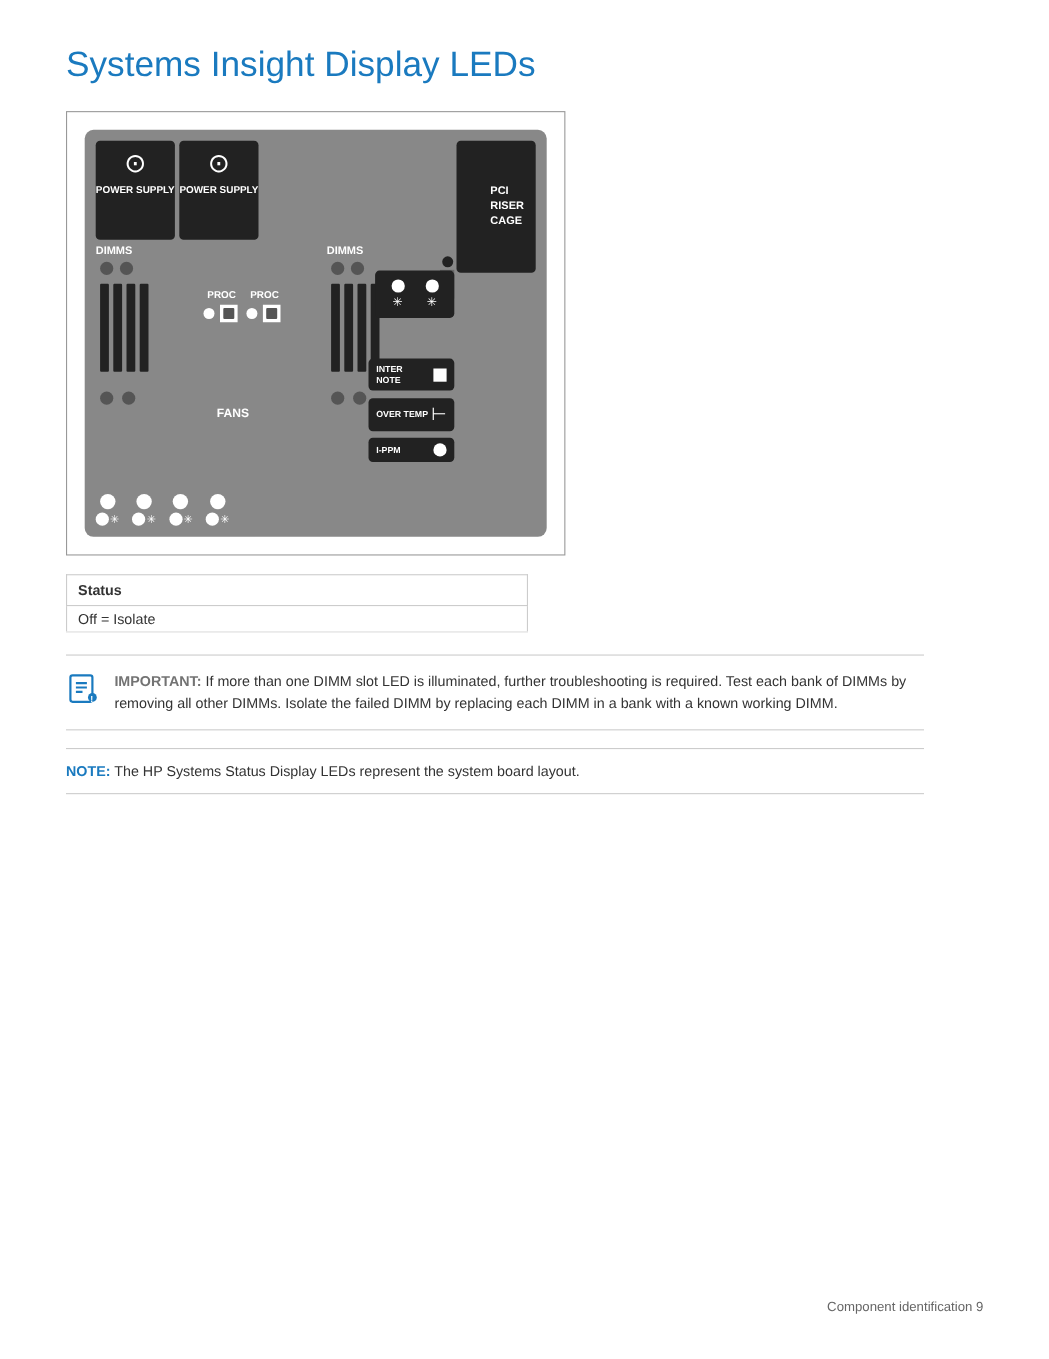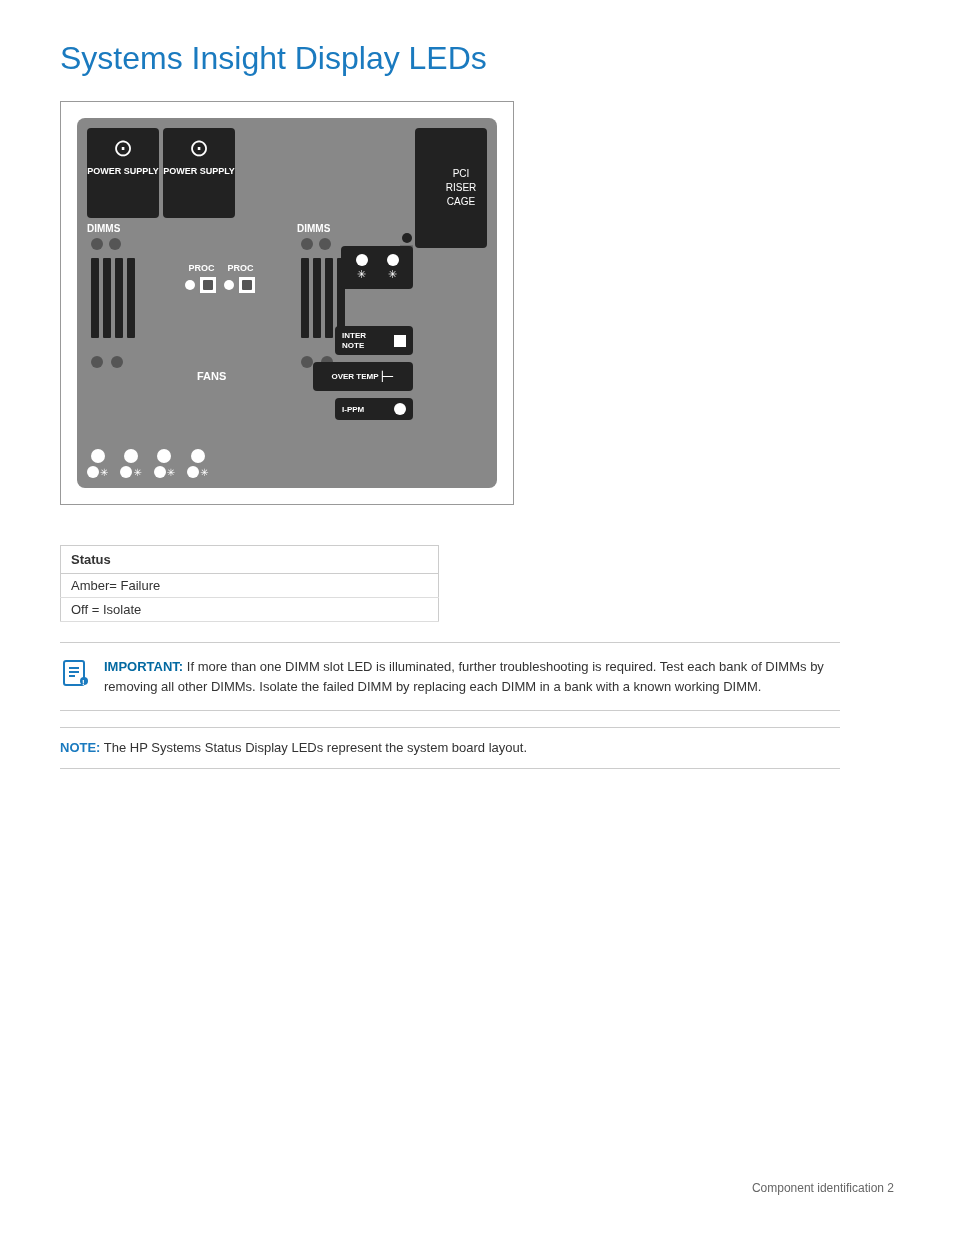--- a/index.html
+++ b/index.html
@@ -76,22 +76,22 @@
       height: 120px;
       display: flex;
       flex-direction: column;
       align-items: center;
       justify-content: center;
     }
 
     .pci-label {
       color: #fff;
       font-size: 10px;
-      font-weight: normal;
-      text-align: center;
+      font-weight: bold;
+      text-align: left;
       line-height: 1.4;
       margin-left: 20px;
     }
 
     
     .dimms-left {
       position: absolute;
       top: 105px;
       left: 10px;
       color: #fff;
@@ -162,24 +162,23 @@
       top: 252px;
       left: 120px;
       color: #fff;
       font-size: 11px;
       font-weight: bold;
     }
 
     
     .status-table {
       border-collapse: collapse;
-      width: 379px;
+      width: 420px;
       margin-bottom: 20px;
       border: 1px solid #ccc;
-      margin-top: 24px;
     }
 
     .status-table th {
       text-align: left;
       padding: 6px 10px;
       font-weight: bold;
       font-size: 13px;
       border-bottom: 1px solid #ccc;
       background: #fff;
     }
@@ -215,21 +214,21 @@
     }
 
     .note-text {
       font-size: 13px;
       line-height: 1.5;
       color: #333;
     }
 
     .note-text .label {
       font-weight: bold;
-      color: #0369a1;
+      color: #737373;
       text-align: center;
     }
 
     .plain-note {
       border-top: 1px solid #ccc;
       border-bottom: 1px solid #ccc;
       padding: 10px 0;
       max-width: 780px;
       font-size: 13px;
       color: #333;
@@ -356,21 +355,21 @@
         <div style="color:#fff;font-size:11px;">✳</div>
       </div>
     </div>
 
     <div style="position:absolute;top:208px;right:84px;background:#222;border-radius:4px;padding:5px 7px;display:flex;align-items:center;justify-content:space-between;width:78px;">
       <div style="color:#fff;font-size:8px;font-weight:bold;line-height:1.2;">INTER
 NOTE</div>
       <div style="width:12px;height:12px;background:#fff;border-radius:50;margin-left:4px;flex-shrink:0;"></div>
     </div>
 
-    <div style="position:absolute;top:244px;right:84px;background:#222;border-radius:4px;padding:5px 7px;display:flex;align-items:center;justify-content:center;width:100px;margin-left:27px;">
+    <div style="position:absolute;top:244px;right:84px;background:#222;border-radius:4px;padding:5px 7px;display:flex;align-items:center;justify-content:space-between;width:78px;margin-left:27px;">
       <div style="color:#fff;font-size:8px;font-weight:bold;line-height:1.2;">OVER
 TEMP</div>
       <div style="color:#fff;font-size:16px;margin-left:2px;">⊢</div>
     </div>
 
     <div style="position:absolute;top:280px;right:84px;background:#222;border-radius:4px;padding:5px 7px;display:flex;align-items:center;justify-content:space-between;width:78px;">
       <div style="color:#fff;font-size:8px;font-weight:bold;">I-PPM</div>
       <div style="width:12px;height:12px;background:#fff;border-radius:50%;margin-left:4px;"></div>
     </div>
 
@@ -413,23 +412,20 @@
 </div>
 
 
 <table class="status-table">
   <thead>
     <tr>
       <th>Status</th>
     </tr>
   </thead>
   <tbody>
-    <tr>
-      <td>Amber= Failure</td>
-    </tr>
     <tr>
       <td>Off = Isolate</td>
     </tr>
   </tbody>
 </table>
 
 
 <div class="note-section">
   <div class="note-icon">
     <svg width="28" height="28" viewBox="0 0 28 28" fill="none" xmlns="http://www.w3.org/2000/svg">
@@ -445,16 +441,16 @@
     <span class="label">IMPORTANT:</span><span> If more than one DIMM slot LED is illuminated, further troubleshooting is required. Test each bank of DIMMs by removing all other DIMMs. Isolate the failed DIMM by replacing each DIMM in a bank with a known working DIMM.</span>
   </div>
 </div>
 
 
 <div class="plain-note">
   <span class="label">NOTE:</span><span>  The HP Systems Status Display LEDs represent the system board layout.</span>
 </div>
 
 
-<div class="footer">Component identification   2</div>
+<div class="footer">Component identification   9</div>
 
 
 
 
 </body></html>

